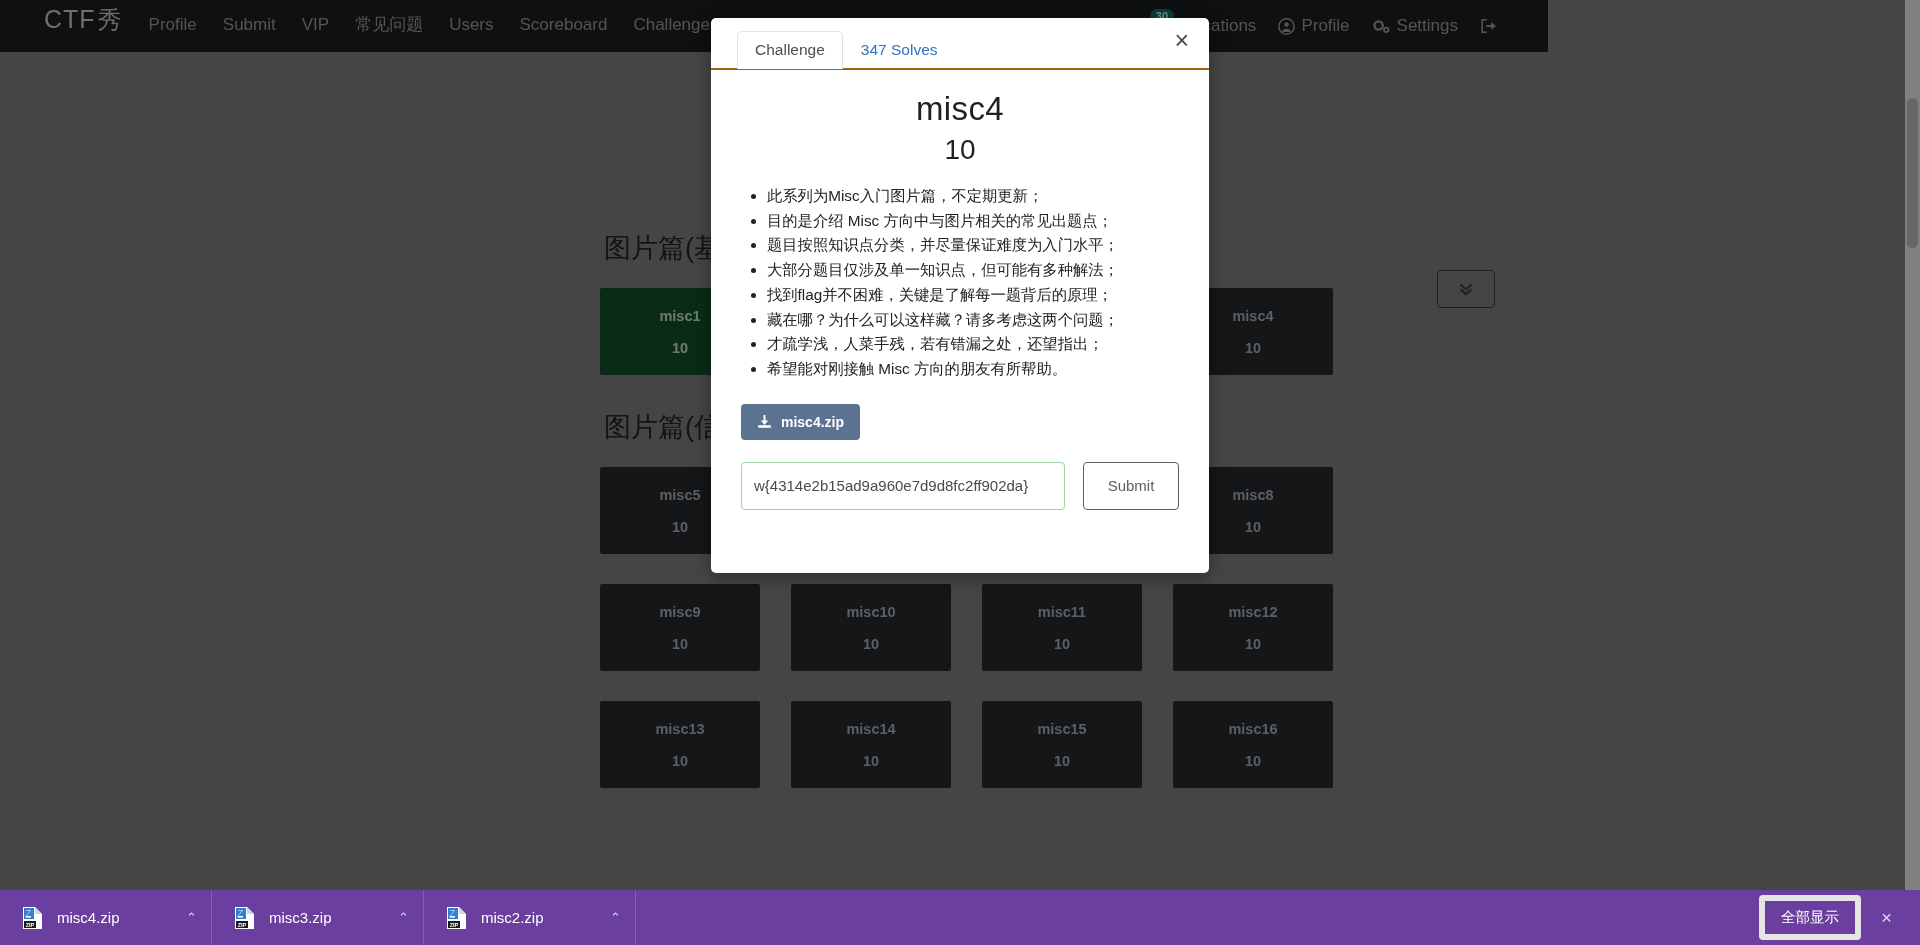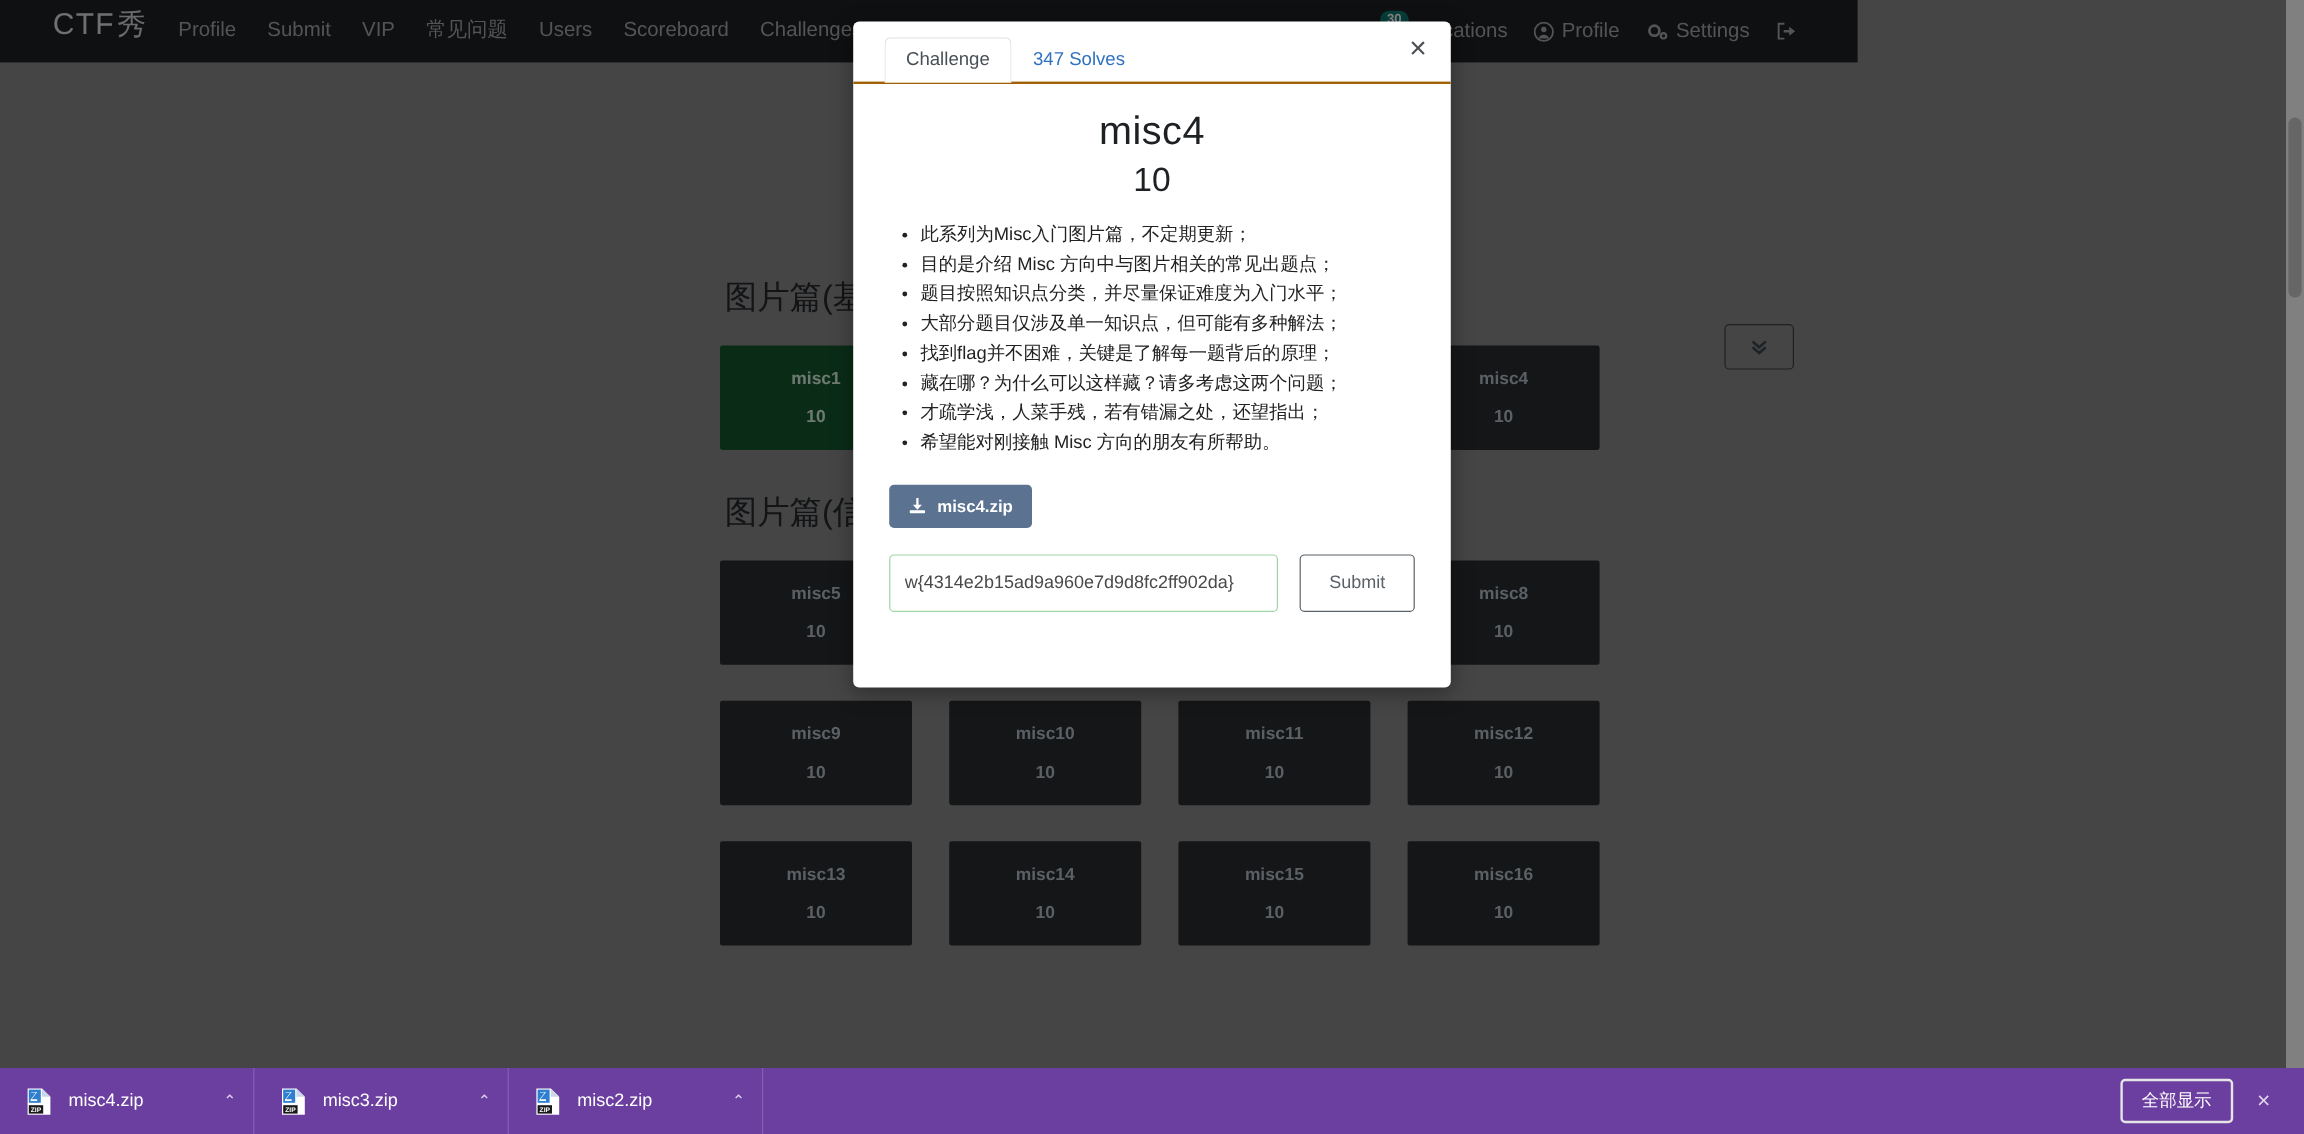--- a/index.html
+++ b/index.html
@@ -163,21 +163,21 @@
     gap: 14px; min-width: 212px;
     border-right: 1px solid #8160b4;
     cursor: pointer;
   }
   .dl-name { color: #fff; font-size: 15px; }
   .dl-caret { margin-left: auto; color: #d9cfe9; font-size: 13px; padding-left: 34px; }
   .zip-ico { width: 21px; height: 24px; flex: none; }
   .dlbar-right { margin-left: auto; display: flex; align-items: center; gap: 14px; padding-right: 22px; }
   .showall {
     color: #fff; font-size: 14.5px;
-    border: 2px solid #e5e5e5; border-radius: 4px;
+    border: 6px solid #e5e5e5; border-radius: 4px;
     padding: 7px 16px; background: transparent; cursor: pointer;
     font-family: "Liberation Sans", sans-serif;
     text-align: center;
   }
   .dl-close { color: #ded4ea; font-size: 19px; cursor: pointer; padding: 2px 6px; }
 
   
   .scrollbar {
     position: absolute; top: 0; right: 0; width: 15px; height: 890px;
     background: #f1f1f1; z-index: 2;

